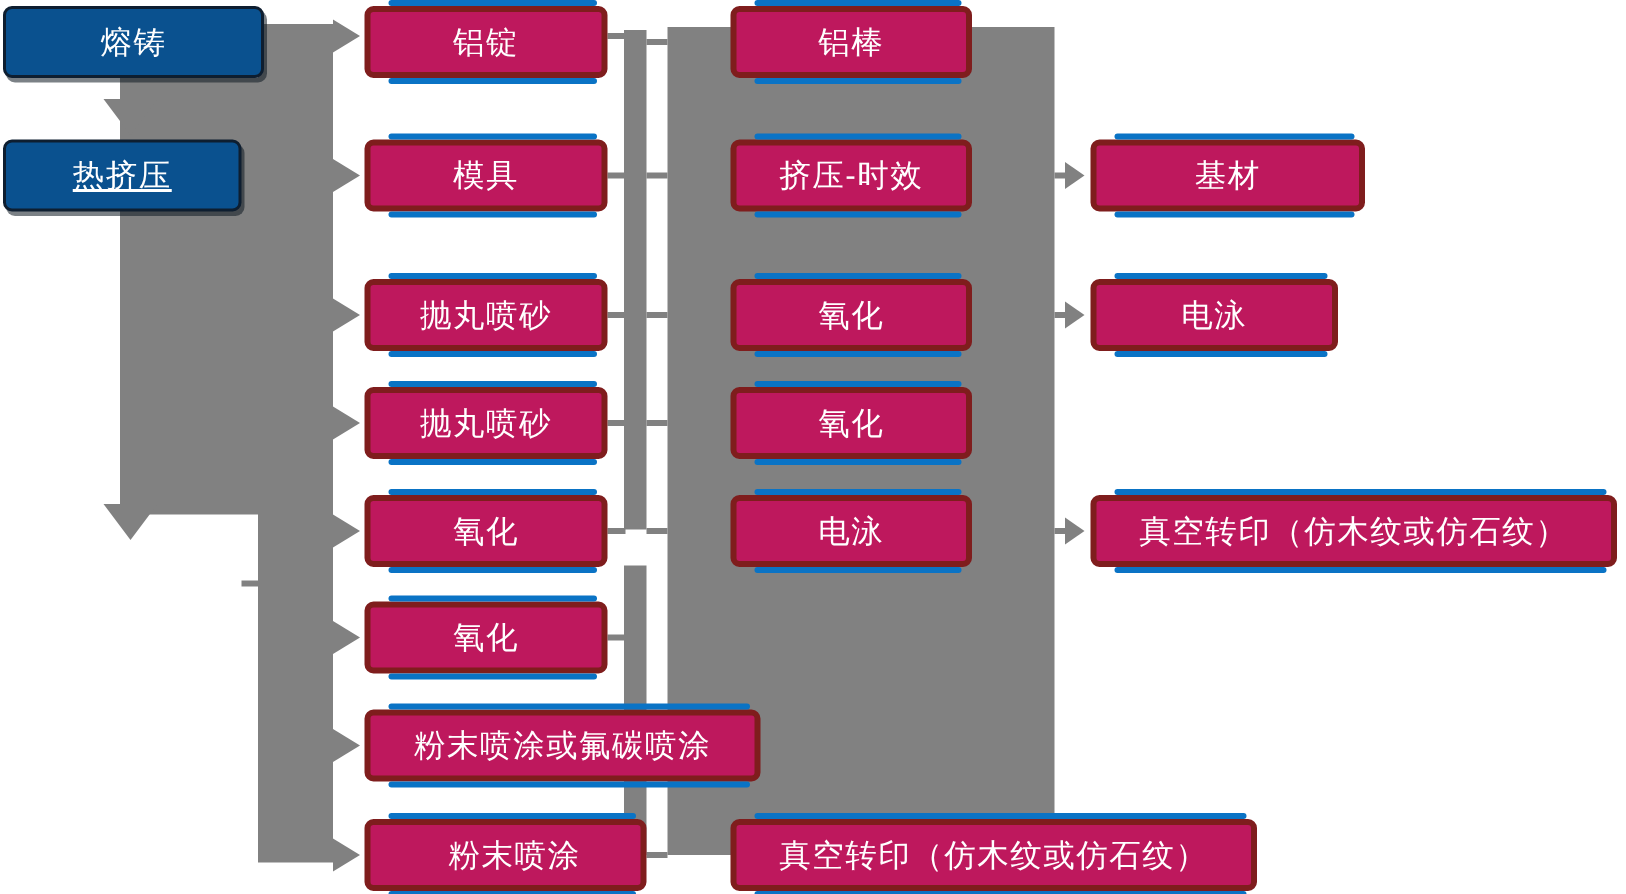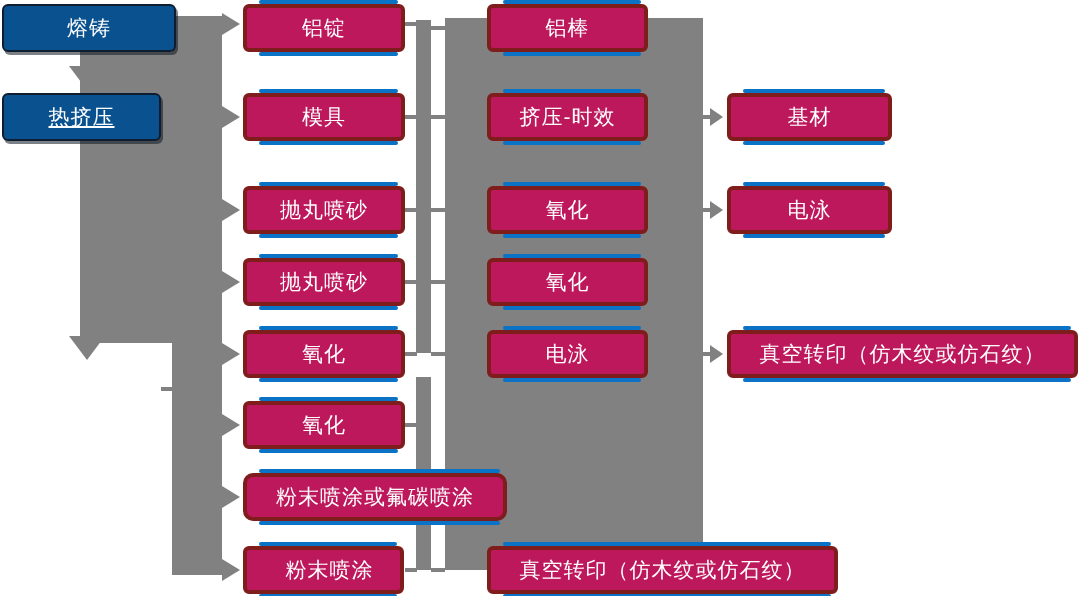--- a/index.html
+++ b/index.html
@@ -83,27 +83,27 @@
 
   <div class="box c1" style="left:2px;top:4px;width:174px;">熔铸</div>
   <div class="box c1" style="left:2px;top:93px;width:159px;text-decoration:underline;">热挤压</div>
 
   <div class="box c2" style="left:243px;top:4px;width:162px;">铝锭</div>
   <div class="box c2" style="left:243px;top:93px;width:162px;">模具</div>
   <div class="box c2" style="left:243px;top:186px;width:162px;">抛丸喷砂</div>
   <div class="box c2" style="left:243px;top:258px;width:162px;">抛丸喷砂</div>
   <div class="box c2" style="left:243px;top:330px;width:162px;">氧化</div>
   <div class="box c2" style="left:243px;top:401px;width:162px;">氧化</div>
-  <div class="box c2" style="left:243px;top:473px;width:264px;border-radius:10px;">粉末喷涂或氟碳喷涂</div>
-  <div class="box c2" style="left:243px;top:546px;width:161px;padding-left:12px;">粉末喷涂</div>
+  <div class="box c2" style="left:243px;top:473px;width:264px;">粉末喷涂或氟碳喷涂</div>
+  <div class="box c2" style="left:243px;top:546px;width:188px;padding-left:12px;">粉末喷涂</div>
 
   <div class="box c2" style="left:487px;top:4px;width:161px;">铝棒</div>
   <div class="box c2" style="left:487px;top:93px;width:161px;">挤压-时效</div>
   <div class="box c2" style="left:487px;top:186px;width:161px;">氧化</div>
   <div class="box c2" style="left:487px;top:258px;width:161px;">氧化</div>
   <div class="box c2" style="left:487px;top:330px;width:161px;">电泳</div>
   <div class="box c2" style="left:487px;top:546px;width:351px;">真空转印（仿木纹或仿石纹）</div>
 
-  <div class="box c2" style="left:727px;top:93px;width:165px;">基材</div>
+  <div class="box c2" style="left:727px;top:93px;width:183px;">基材</div>
   <div class="box c2" style="left:727px;top:186px;width:165px;">电泳</div>
   <div class="box c2" style="left:727px;top:330px;width:351px;">真空转印（仿木纹或仿石纹）</div>
 
 </div>
 
 </body></html>

